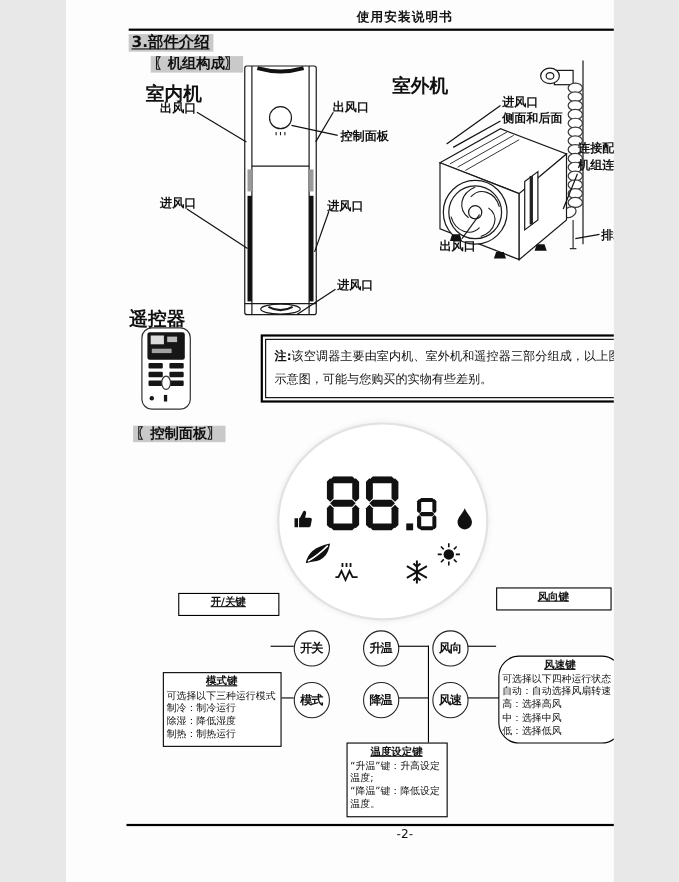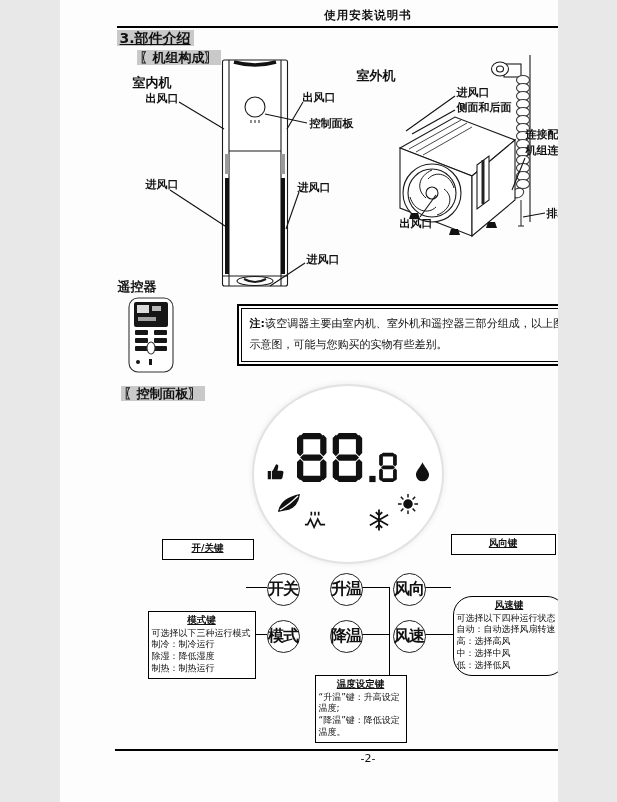--- a/index.html
+++ b/index.html
@@ -4,28 +4,28 @@
 <style>
   html,body{margin:0;padding:0;background:#e8e8e8;}
   #page{position:relative;width:498px;height:802px;background:#fdfdfd;margin:0 auto;
         font-family:"DejaVu Sans",sans-serif;color:#111;overflow:hidden;}
   .abs{position:absolute;}
   .hdr{width:617px;text-align:center;top:8px;left:0;font-size:11.5px;font-weight:bold;letter-spacing:1px;}
   .rule{background:#000;}
   .hl{background:#c9c9c9;padding:0 3px;}
   .sec-title{font-size:14px;font-weight:bold;text-decoration:underline;}
   .sub-title{font-size:13px;font-weight:bold;}
-  .part-label{font-size:13px;font-weight:bold;}
+  .part-label{font-size:17px;font-weight:bold;}
   .callout{font-size:11px;font-weight:600;white-space:nowrap;}
   .notebox{border:1px solid #000;outline:2px solid #000;outline-offset:2px;background:#fff;
            font-size:11px;line-height:1.9;padding:5px 8px;text-align:justify;}
   .circle-panel{border-radius:50%;background:#fff;border:2px solid #e2e2e2;
                 box-shadow:0 0 6px rgba(0,0,0,0.08);}
   .btn{width:31px;height:31px;border:1.2px solid #222;border-radius:50%;background:#fff;
-       display:flex;align-items:center;justify-content:center;font-size:16px;font-weight:600;
+       display:flex;align-items:center;justify-content:center;font-size:11px;font-weight:600;
        letter-spacing:-1px;}
   .ln{background:#000;}
   .desc-box{border:1.2px solid #000;background:#fff;padding:2px 3px 3px 3px;font-size:9px;line-height:1.32;}
   .desc-box .ttl{text-align:center;font-weight:bold;font-size:9.5px;text-decoration:underline;
                  margin-bottom:1px;}
   .pagenum{width:617px;text-align:center;font-size:11px;left:0;}
   svg{display:block;}
 </style>
 </head>
 <body>

